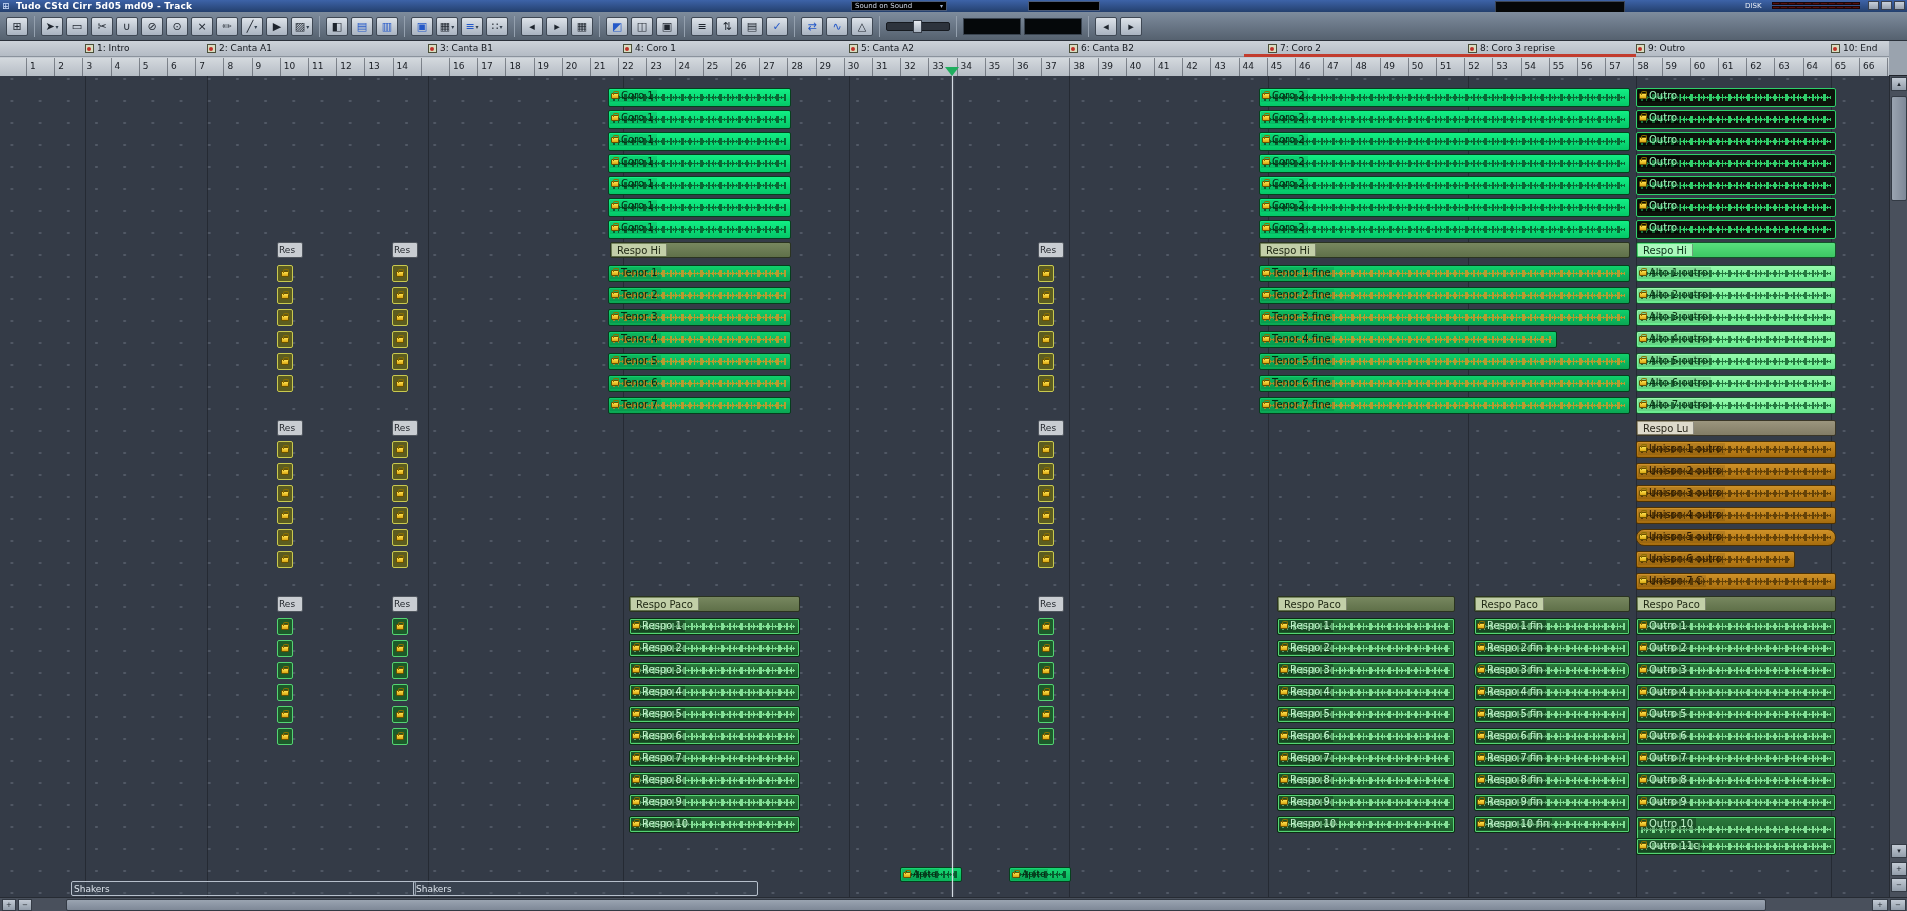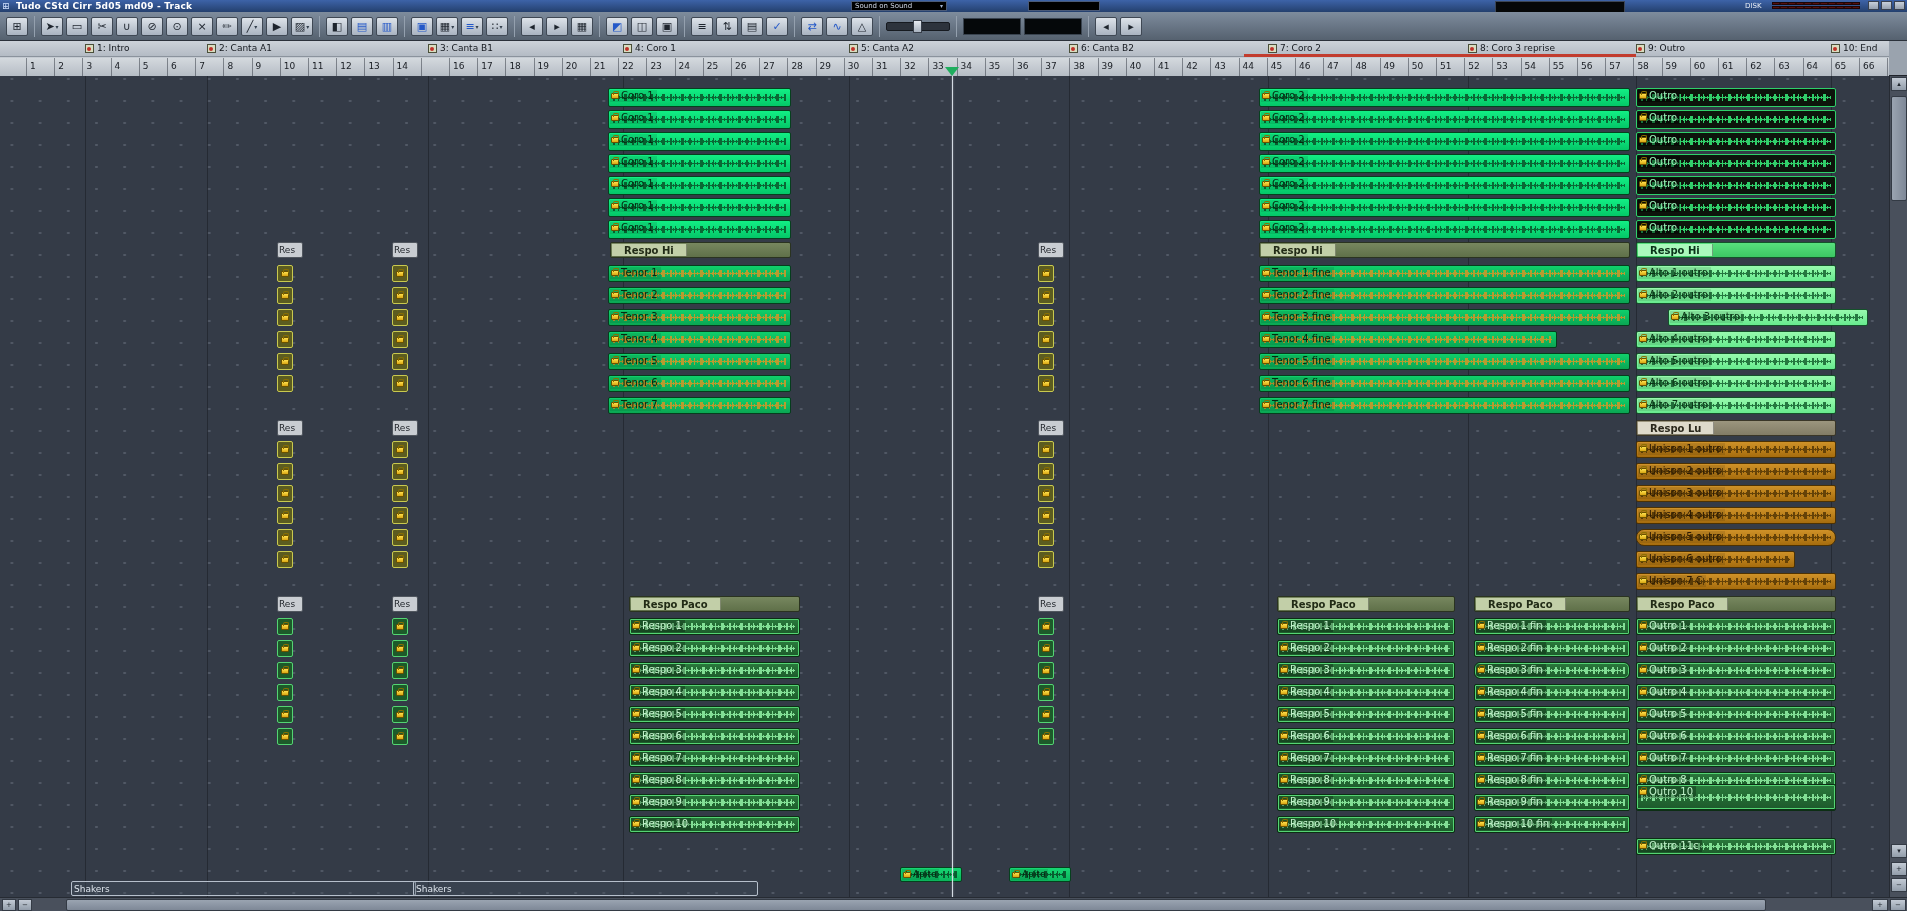--- a/index.html
+++ b/index.html
@@ -80,21 +80,21 @@
   .k-tenor{background:linear-gradient(#10cf6b,#0aa653);border:1px solid #053d1d;--wv:#c9992b;color:#07270f;}
   .k-alto{background:linear-gradient(#97f9ad,#67ea8e);border:1px solid #14522a;--wv:#1c6b36;color:#0a3315;}
   .k-unison{background:linear-gradient(#cf9228,#a66c0d);border:1px solid #4d3203;--wv:#5c3c06;color:#2b1903;}
   .k-respo{background:linear-gradient(#2a7a3c,#1d5a2b);border:1px solid #0c2e14;box-shadow:inset 0 0 0 1px #54d473;--wv:#8deca0;color:#c2f2cb;}
   .k-respo .nm{background:rgba(0,0,0,.28);}
   .k-apito{background:linear-gradient(#16d673,#0bb45c);border:1px solid #06401e;--wv:#07522a;color:#06260f;}
   .k-apito .nm{font-size:9px;line-height:11px;}
   .k-shaker{background:rgba(70,80,95,.35);border:1px solid #b7c0cc;color:#dde4ec;}
   .k-shaker .nm{background:none;font-size:9px;line-height:12px;}
   .chip{position:absolute;left:1px;top:1px;bottom:1px;background:var(--chipbg);color:var(--chiptx);
-    font-size:10px;padding:0 12px;display:flex;align-items:center;border-right:1px solid rgba(0,0,0,.35);white-space:nowrap;font-weight:bold;}
+    font-size:10px;padding:0 5px;display:flex;align-items:center;border-right:1px solid rgba(0,0,0,.35);white-space:nowrap;}
   .k-header-olive{background:linear-gradient(#77875f,#5f7049);border:1px solid #2a3320;--chipbg:#c2cfa8;--chiptx:#222b16;}
   .k-header-bright{background:linear-gradient(#58df7d,#3cc763);border:1px solid #14522a;--chipbg:#aaf9bc;--chiptx:#093318;}
   .k-header-gray{background:linear-gradient(#9b957e,#827c66);border:1px solid #3a3628;--chipbg:#dedacb;--chiptx:#2b281c;}
   .k-mini{background:#c9cdd2;border:1px solid #50565e;color:#22262c;font-size:9px;line-height:14px;padding:0 1px;}
   .k-lock-y{background:#5c5c20;border:1px solid #c9c94e;}
   .k-lock-g{background:#1d5a2a;border:1px solid #54d473;}
   .k-lock-y .lk,.k-lock-g .lk{position:absolute;left:3px;top:5px;margin:0;}
 
   
   .vscroll{position:absolute;left:1889px;top:76px;width:18px;height:821px;background:#49505c;border-left:1px solid #262b33;}
@@ -473,21 +473,21 @@
         <span class="nm"><i class="lk"></i>Tenor 7 fine</span>
       </div>
       <div class="clip k-alto" style="left: 1636px; top: 189px; width: 200px; height: 17px;">
         <div class="wave"></div>
         <span class="nm"><i class="lk"></i>Alto 1 outro</span>
       </div>
       <div class="clip k-alto" style="left: 1636px; top: 211px; width: 200px; height: 17px;">
         <div class="wave"></div>
         <span class="nm"><i class="lk"></i>Alto 2 outro</span>
       </div>
-      <div class="clip k-alto" style="left: 1636px; top: 233px; width: 200px; height: 17px; margin-left: 32px;">
+      <div class="clip k-alto" style="left: 1636px; top: 233px; width: 200px; height: 17px;">
         <div class="wave"></div>
         <span class="nm"><i class="lk"></i>Alto 3 outro</span>
       </div>
       <div class="clip k-alto" style="left: 1636px; top: 255px; width: 200px; height: 17px;">
         <div class="wave"></div>
         <span class="nm"><i class="lk"></i>Alto 4 outro</span>
       </div>
       <div class="clip k-alto" style="left: 1636px; top: 277px; width: 200px; height: 17px;">
         <div class="wave"></div>
         <span class="nm"><i class="lk"></i>Alto 5 outro</span>
@@ -806,21 +806,21 @@
         <span class="nm"><i class="lk"></i>Outro 7</span>
       </div>
       <div class="clip k-respo" style="left: 1636px; top: 696px; width: 200px; height: 17px;">
         <div class="wave"></div>
         <span class="nm"><i class="lk"></i>Outro 8</span>
       </div>
       <div class="clip k-respo" style="left: 1636px; top: 718px; width: 200px; height: 17px;">
         <div class="wave"></div>
         <span class="nm"><i class="lk"></i>Outro 9</span>
       </div>
-      <div class="clip k-respo" style="left: 1636px; top: 708px; width: 200px; height: 26px;">
+      <div class="clip k-respo" style="left: 1636px; top: 740px; width: 200px; height: 26px;">
         <div class="wave"></div>
         <span class="nm"><i class="lk"></i>Outro 10</span>
       </div>
       <div class="clip k-lock-g" style="left: 277px; top: 542px; width: 16px; height: 17px;">
         <i class="lk"></i>
       </div>
       <div class="clip k-lock-g" style="left: 277px; top: 564px; width: 16px; height: 17px;">
         <i class="lk"></i>
       </div>
       <div class="clip k-lock-g" style="left: 277px; top: 586px; width: 16px; height: 17px;">

